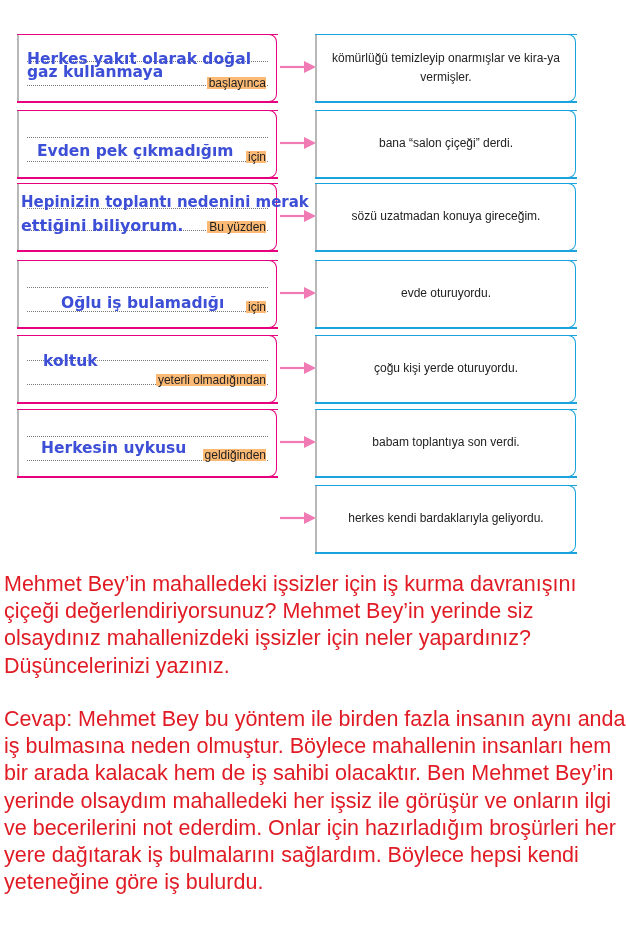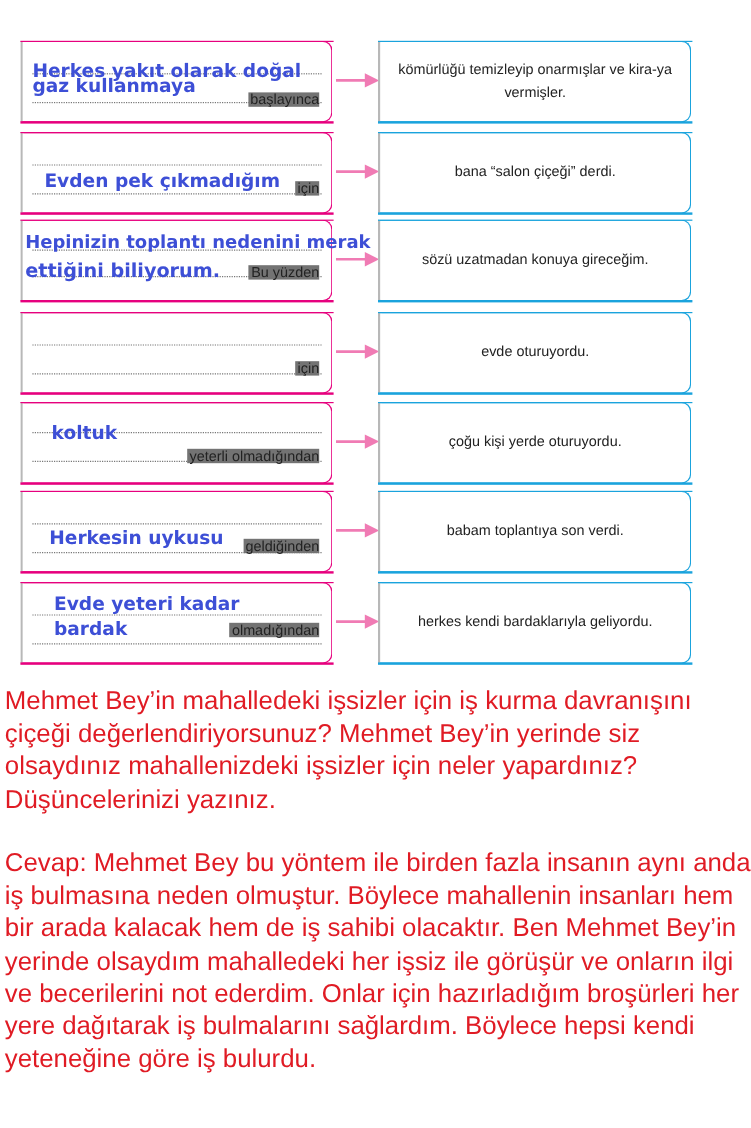--- a/index.html
+++ b/index.html
@@ -33,21 +33,21 @@
       border-bottom: 1px dotted #777;
     }
     .dots.l1 { top: 26px; }
     .dots.l2 { top: 50px; }
     .answer {
       position: absolute; font-family: "DejaVu Sans", sans-serif; font-weight: bold;
       color: #3d4fd6; font-size: 15.5px; white-space: nowrap; line-height: 1;
     }
     .suffix {
       position: absolute; right: 10px; top: 38px; font-size: 12px; color: #222;
-      background: #737373; padding-left: 2px; line-height: 1;
+      background: #fdba74; padding-left: 2px; line-height: 1;
     }
 
     .arrow { position: absolute; left: 280px; top: 26px; width: 36px; height: 14px; }
 
     .effect-box {
       position: absolute; left: 315px; top: 0; width: 261px; height: 68px;
       border: 1.5px solid #1aa3dd; border-left: 2px solid #b8b8b8;
       border-radius: 0 8px 8px 0; background: #fff;
       display: flex; align-items: center; justify-content: center; text-align: center;
       padding: 0 12px;
@@ -120,20 +120,21 @@
     </svg>
   <div class="effect-box">
     <span class="effect-text">sözü uzatmadan konuya gireceğim.</span>
   </div>
 </div>
 
 <div class="row" style="top:260px;">
   <div class="cause-box">
     <div class="dots l1"></div>
     <div class="dots l2"></div>
+    <span class="answer" style="left:42px;top:35px;">Oğlu iş bulamadığı</span>
     <span class="suffix" style="top:40px;">için</span>
   </div>
   <svg class="arrow" viewBox="0 0 36 14">
       <line x1="0" y1="7" x2="26" y2="7" stroke="#f07bb4" stroke-width="2.2"></line>
       <polygon points="24,1 36,7 24,13" fill="#f07bb4"></polygon>
     </svg>
   <div class="effect-box">
     <span class="effect-text">evde oturuyordu.</span>
   </div>
 </div>
@@ -164,27 +165,20 @@
   <svg class="arrow" viewBox="0 0 36 14">
       <line x1="0" y1="7" x2="26" y2="7" stroke="#f07bb4" stroke-width="2.2"></line>
       <polygon points="24,1 36,7 24,13" fill="#f07bb4"></polygon>
     </svg>
   <div class="effect-box">
     <span class="effect-text">babam toplantıya son verdi.</span>
   </div>
 </div>
 
 <div class="row" style="top:485px;">
-  <div class="cause-box">
-    <div class="dots l1"></div>
-    <div class="dots l2"></div>
-    <span class="answer" style="left:26px;top:10px;">Evde yeteri kadar</span>
-    <span class="answer" style="left:26px;top:31px;">bardak</span>
-    <span class="suffix" style="top:33px;">olmadığından</span>
-  </div>
   <svg class="arrow" viewBox="0 0 36 14">
       <line x1="0" y1="7" x2="26" y2="7" stroke="#f07bb4" stroke-width="2.2"></line>
       <polygon points="24,1 36,7 24,13" fill="#f07bb4"></polygon>
     </svg>
   <div class="effect-box">
     <span class="effect-text">herkes kendi bardaklarıyla geliyordu.</span>
   </div>
 </div>
 
 <p class="red-text question">Mehmet Bey’in mahalledeki işsizler için iş kurma davranışını çiçeği değerlendiriyorsunuz? Mehmet Bey’in yerinde siz olsaydınız mahallenizdeki işsizler için neler yapardınız? Düşüncelerinizi yazınız.</p>

